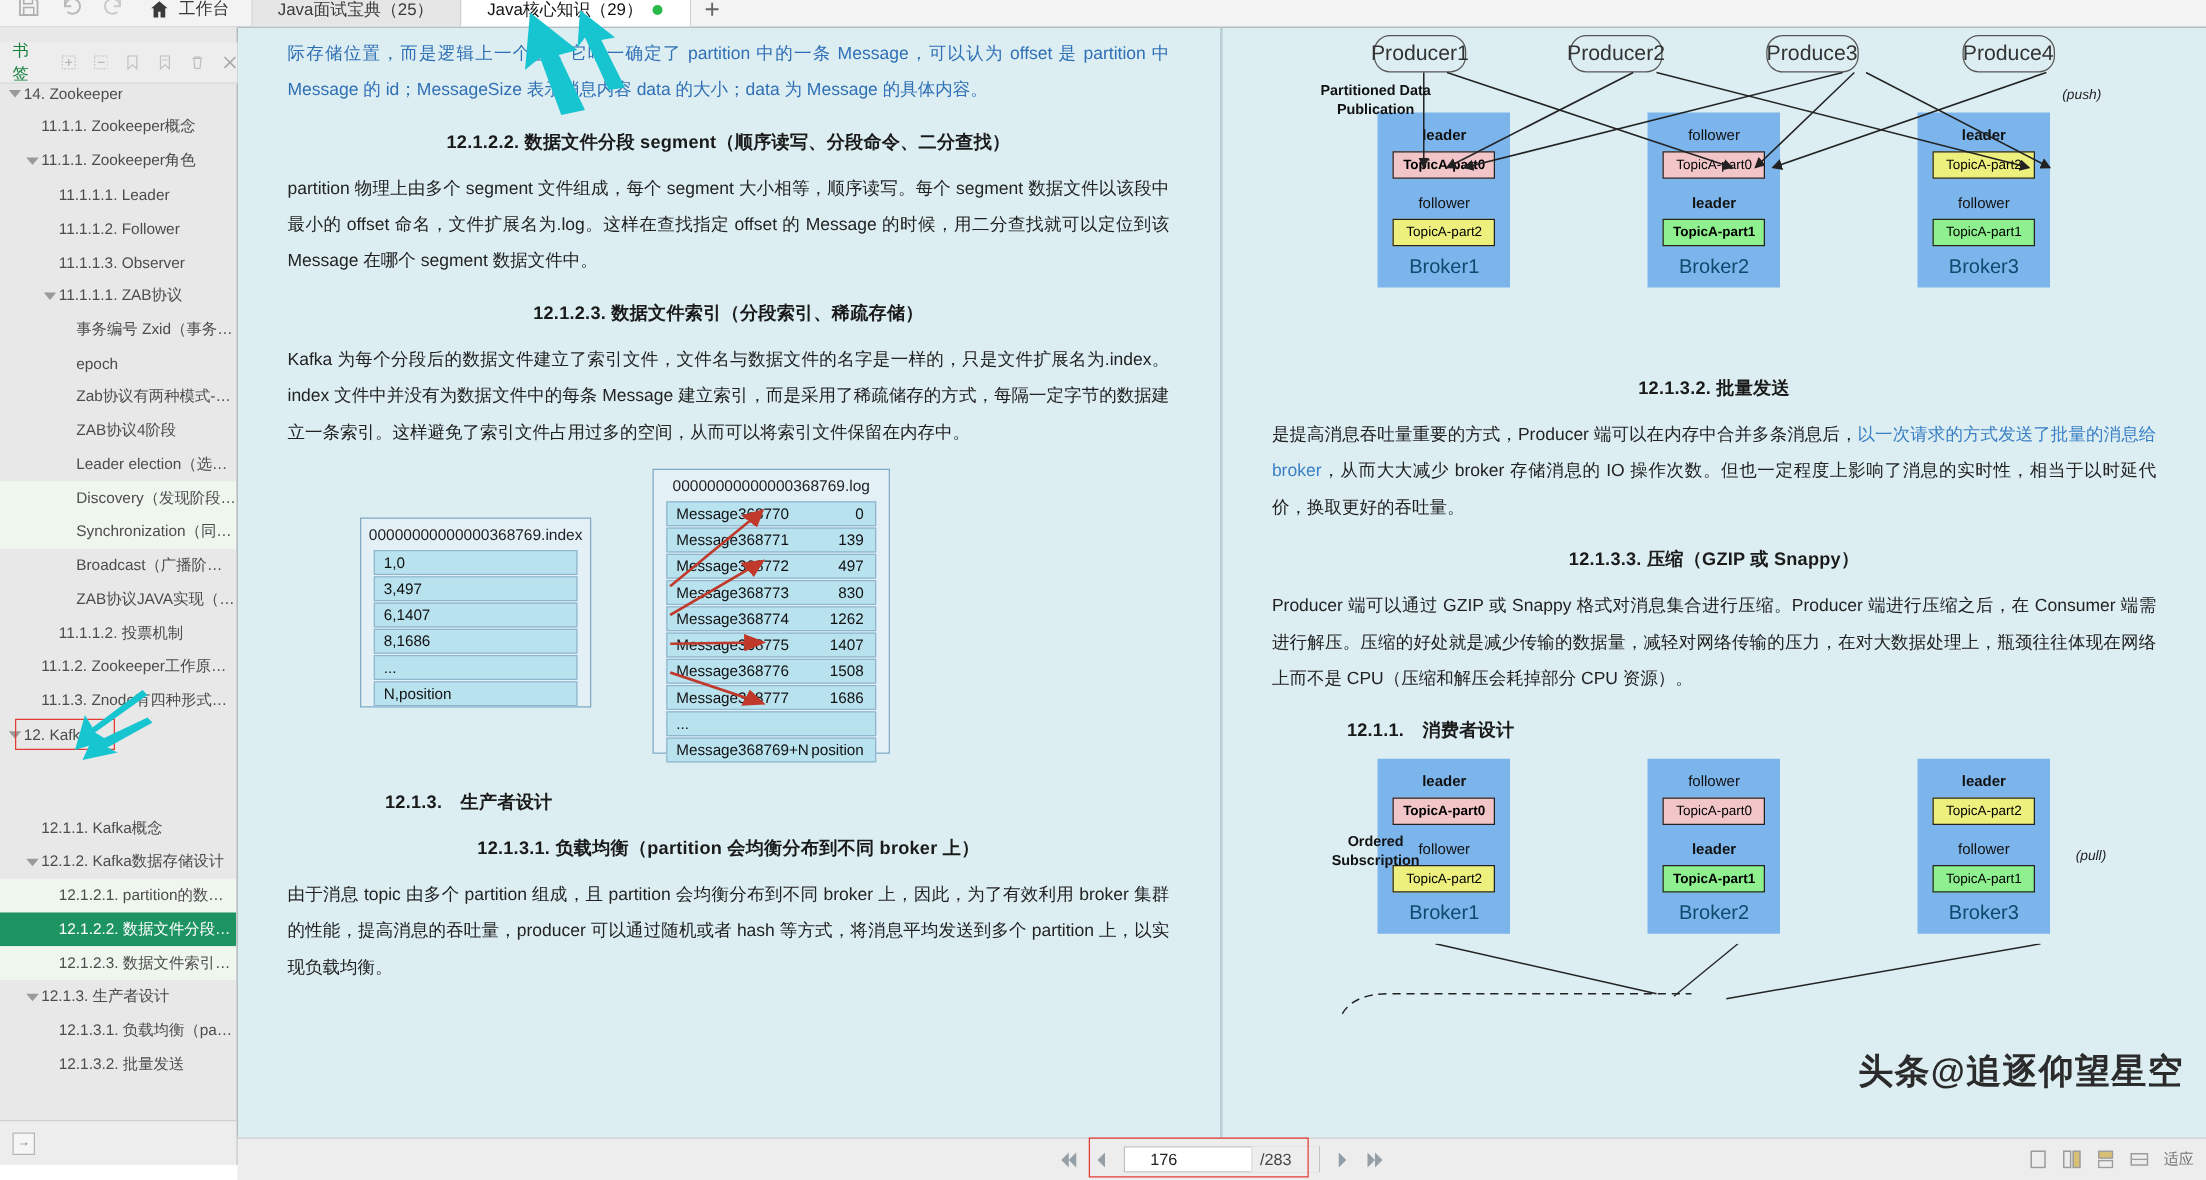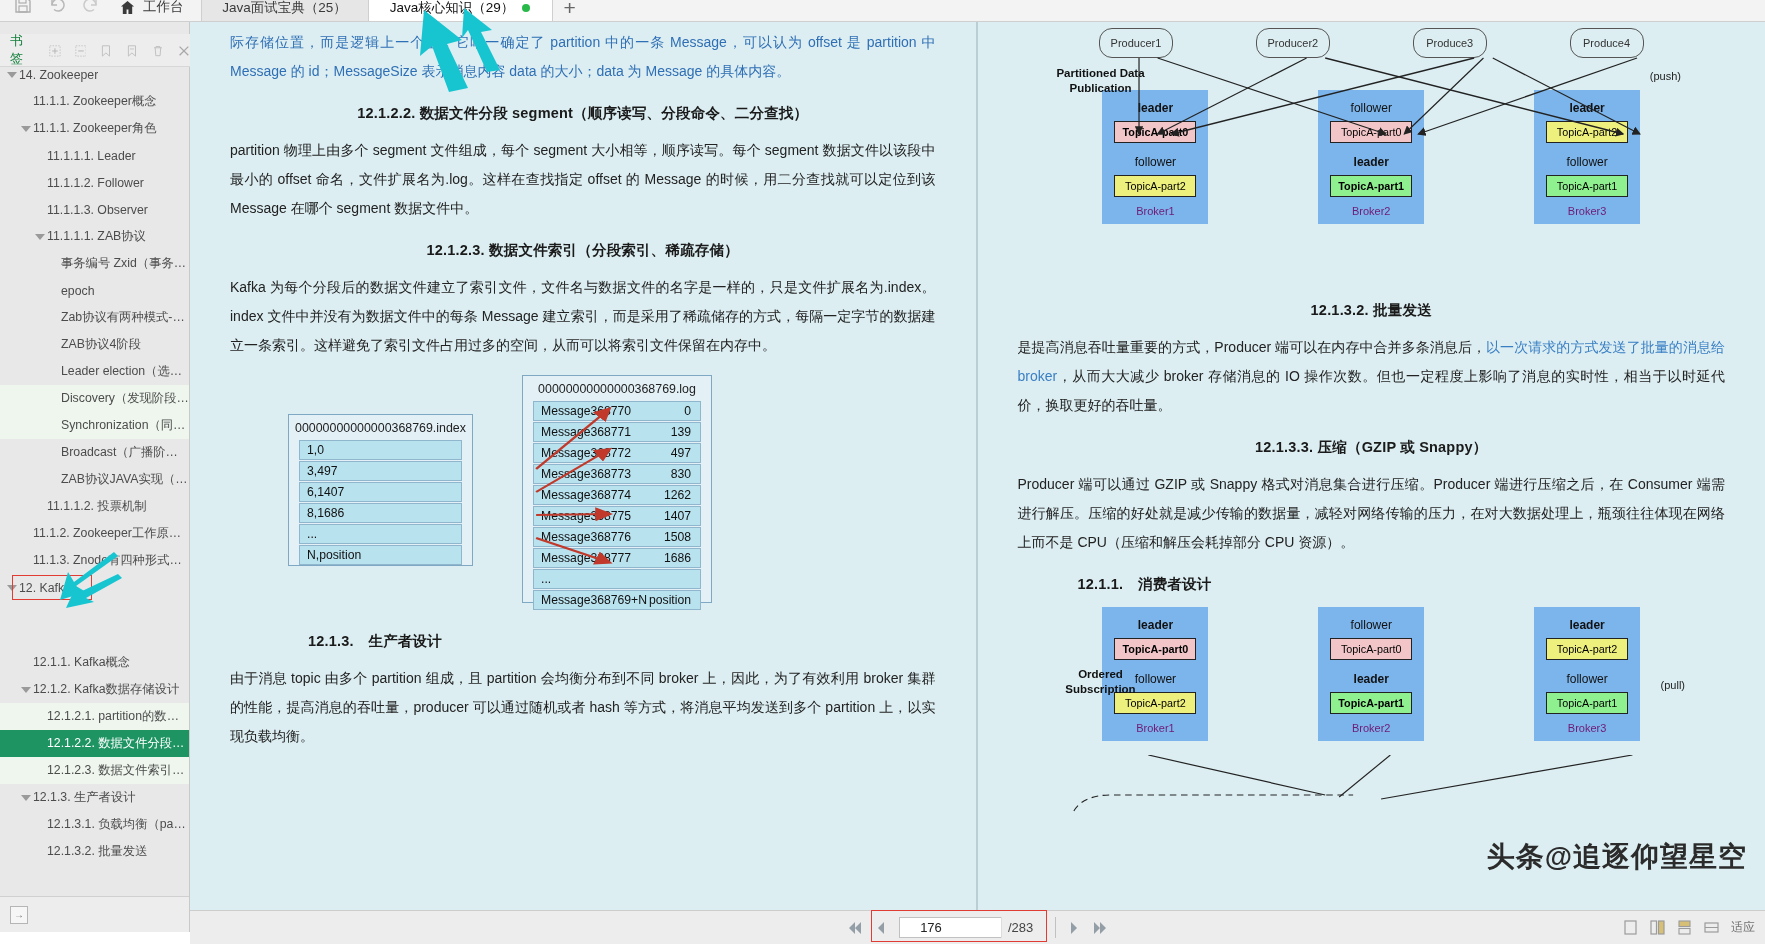--- a/index.html
+++ b/index.html
@@ -83,37 +83,37 @@
     font-size:12.2px; color:#111; display:flex; align-items:center;
     padding-left:7px; margin:0 10px 1px 10px; }
   .drow.two { justify-content:space-between; padding-right:9px; }
   .drow .num { color:#111; }
   svg.arrows { position:absolute; inset:0; width:100%; height:100%; pointer-events:none;}
 
   
   .kdiag { position:relative; margin:6px 0 0 0; }
   .prod-row { display:flex; justify-content:space-around; padding:0 40px;}
   .prod { width:74px; height:30px; border:1.3px solid #555; border-radius:13px;
-    background:#dceef2; font-size:11px; color:#333; display:flex;
+    background:#dceef2; font-size:17px; color:#333; display:flex;
     align-items:center; justify-content:center;}
   .broker-row { display:flex; justify-content:space-around; padding:0 30px; }
   .broker { width:106px; background:#7cb5ec; padding:8px 0 4px 0; text-align:center; }
   .brk-role { font-size:12px; color:#111; margin:3px 0 6px 0;}
   .brk-role.b { font-weight:bold; }
   .part { margin:0 12px 8px 12px; border:1.4px solid #222; font-size:10.8px;
     padding:4px 0; }
   .part.pink { background:#f2c6c9; }
   .part.pink.b { font-weight:bold;}
   .part.yellow { background:#eef07e; }
   .part.green { background:#8ef08e; }
   .part.green.b { font-weight:bold; }
-  .brk-name { font-size:11px; color:#701a75; padding-bottom:3px; }
+  .brk-name { font-size:16px; color:#0c4a6e; padding-bottom:3px; }
   .lbl-pd { position:absolute; font-size:11.5px; font-weight:bold; color:#111;
     line-height:15px; text-align:center;}
-  .push { position:absolute; font-size:11px; color:#222;}
+  .push { position:absolute; font-size:11px; color:#222;font-style:italic;}
 
   
   .wm { position:absolute; right:18px; bottom:56px; font-size:28px; font-weight:bold;
     color:#2b2b2b; letter-spacing:1px; }
 
   
   .tealsvg { position:absolute; inset:0; pointer-events:none; z-index:40; }
 
   
   .statusbar { position:absolute; bottom:0; left:190px; right:0; height:34px;
@@ -406,20 +406,21 @@
                   </marker>
                 </defs>
               <line x1="243" y1="97" x2="300" y2="38" stroke="#c0392b" stroke-width="2" marker-end="url(#ah)"></line>
               <line x1="243" y1="120" x2="300" y2="78" stroke="#c0392b" stroke-width="2" marker-end="url(#ah)"></line>
               <line x1="243" y1="143" x2="300" y2="142" stroke="#c0392b" stroke-width="2" marker-end="url(#ah)"></line>
               <line x1="243" y1="166" x2="300" y2="190" stroke="#c0392b" stroke-width="2" marker-end="url(#ah)"></line>
             </svg>
           </div>
 
           <h3 class="sec left-al" style="margin-top:22px;">12.1.3.　生产者设计</h3>
+          <h3 class="sec">12.1.3.1.  负载均衡（partition 会均衡分布到不同 broker 上）</h3>
           <p class="body">由于消息 topic 由多个 partition 组成，且 partition 会均衡分布到不同 broker 上，因此，为了有效利用 broker 集群的性能，提高消息的吞吐量，producer 可以通过随机或者 hash 等方式，将消息平均发送到多个 partition 上，以实现负载均衡。</p>
         </div>
       </div>
 
       <div class="page right">
         <div class="pad">
 
           <div class="kdiag" style="height:255px;">
             <div class="prod-row" id="prodrow" style="padding-top:0px;">
                 <div class="prod">Producer1</div>

